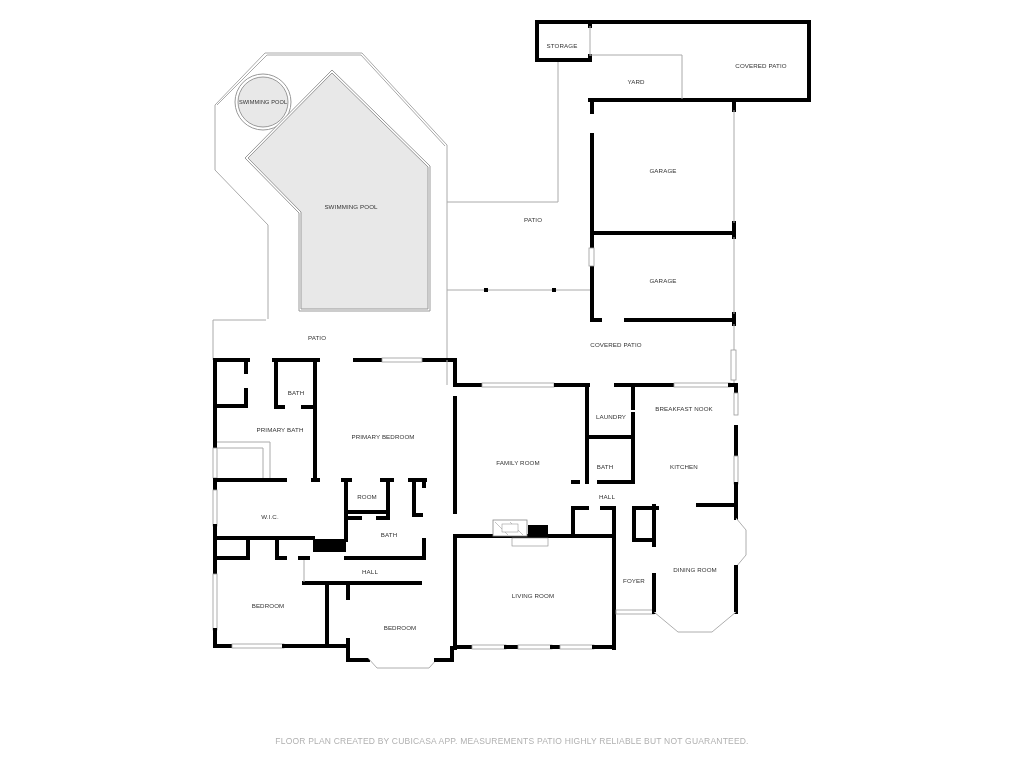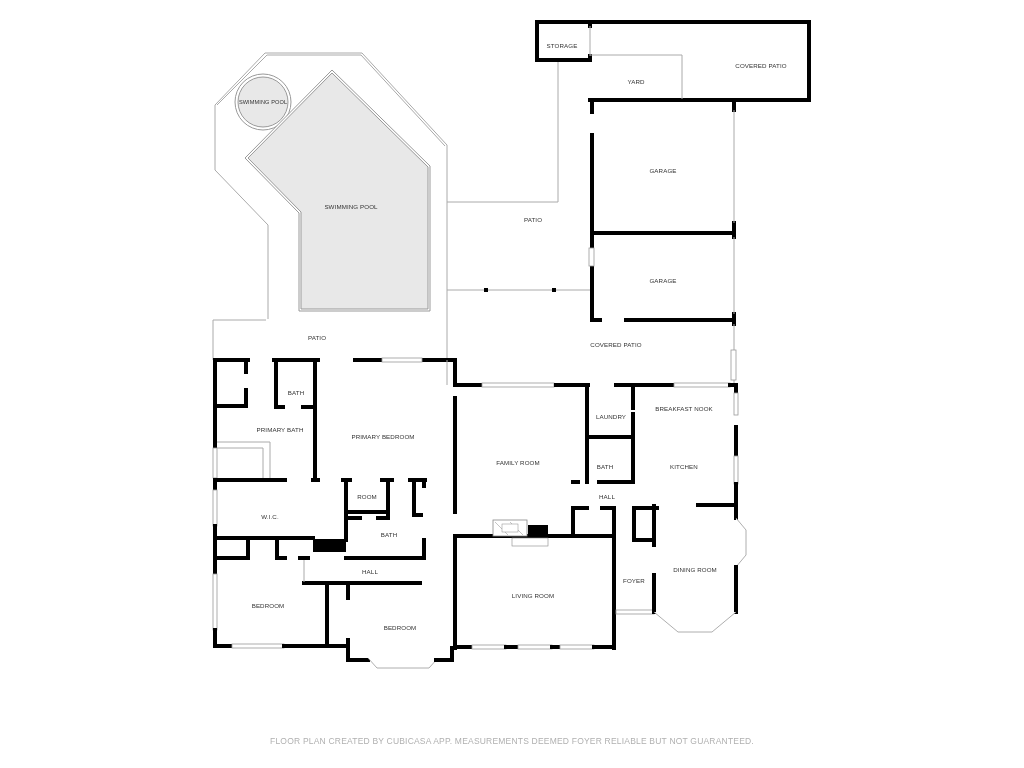--- a/index.html
+++ b/index.html
@@ -229,13 +229,13 @@
     <text class="lbl" x="389" y="535">BATH</text>
     <text class="lbl" x="370" y="572">HALL</text>
     <text class="lbl" x="268" y="606">BEDROOM</text>
     <text class="lbl" x="400" y="628">BEDROOM</text>
     <text class="lbl" x="533" y="596">LIVING ROOM</text>
     <text class="lbl" x="634" y="581">FOYER</text>
     <text class="lbl" x="695" y="570">DINING ROOM</text>
   </g>
 </svg>
 
-<div class="footer">FLOOR PLAN CREATED BY CUBICASA APP. MEASUREMENTS DEEMED FOYER RELIABLE BUT NOT GUARANTEED.</div>
+<div class="footer">FLOOR PLAN CREATED BY CUBICASA APP. MEASUREMENTS PATIO HIGHLY RELIABLE BUT NOT GUARANTEED.</div>
 
 </body></html>

